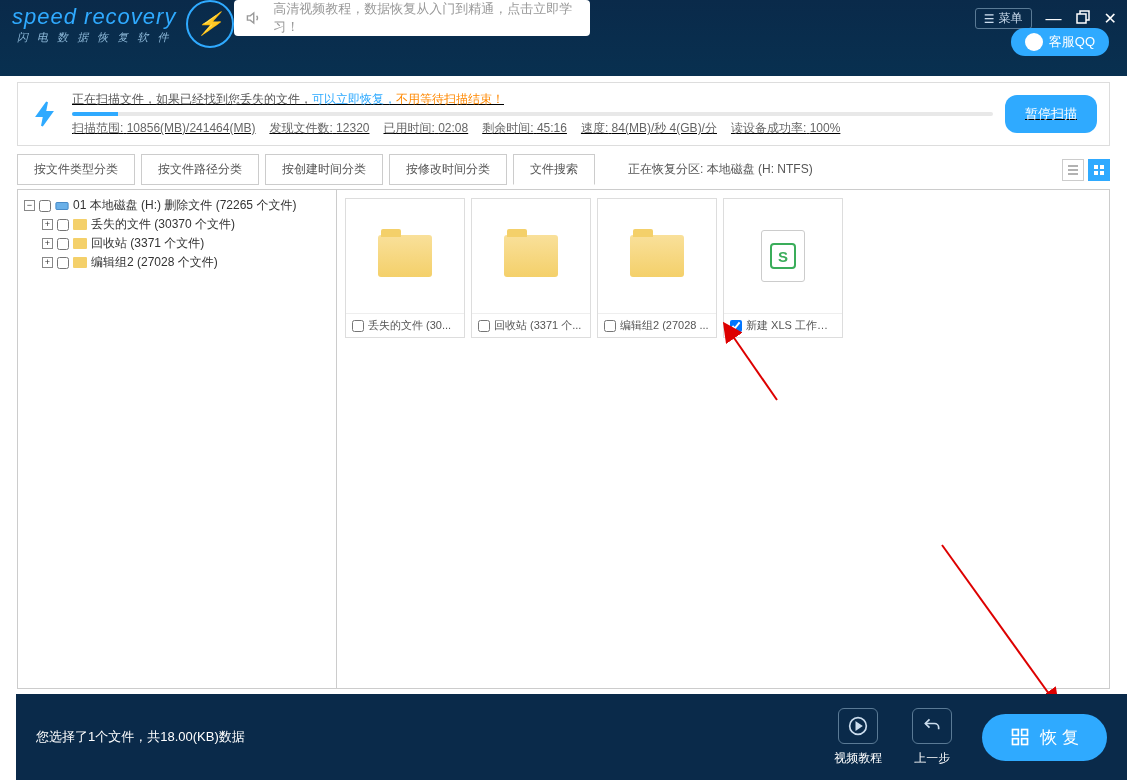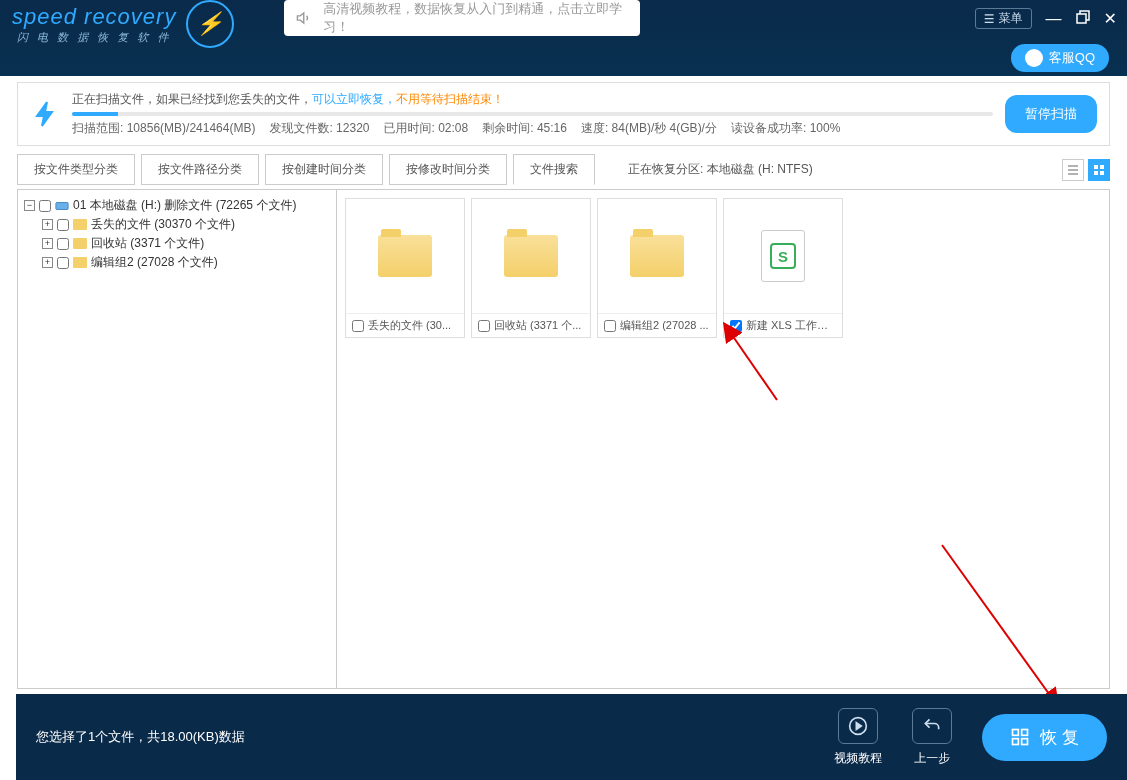--- a/index.html
+++ b/index.html
@@ -7,32 +7,32 @@
     
     
     .header { height: 76px; background: linear-gradient(180deg, #0a2a4a 0%, #083050 100%); display: flex; align-items: flex-start; padding: 0 12px; position: relative; }
     .logo { display: flex; align-items: center; color: #2faaff; font-style: italic; }
     .logo-text { display: flex; flex-direction: column; }
     .logo-main { font-size: 22px; font-weight: normal; letter-spacing: 1px; }
     .logo-sub { font-size: 11px; color: #8db8d8; letter-spacing: 3px; text-align: center; }
     .logo-badge { width: 48px; height: 48px; border: 2px solid #2faaff; border-radius: 50%; display: flex; align-items: center; justify-content: center; margin-left: 10px; }
     .logo-bolt { color: #2faaff; font-size: 22px; }
     
-    .tutorial-bar { margin-left: 50px; height: 36px; width: 356px; background: #fff; border-radius: 4px; display: flex; align-items: center; padding: 7px 12px; color: #999; font-size: 13px; gap: 10px; }
+    .tutorial-bar { height: 36px; width: 356px; background: #fff; border-radius: 4px; display: flex; align-items: center; padding: 7px 12px; color: #999; font-size: 13px; gap: 10px; }
     .speaker-icon { width: 18px; height: 18px; }
     
     .window-controls { position: absolute; top: 8px; right: 10px; display: flex; align-items: center; gap: 14px; color: #fff; }
     .menu-btn { border: 1px solid #5a7a95; border-radius: 3px; padding: 1px 8px; font-size: 12px; color: #cde; display: flex; align-items: center; gap: 4px; }
     .win-ctrl { cursor: pointer; font-size: 16px; }
     
-    .support-btn { position: absolute; right: 18px; top: 44px; background: #2faaff; color: #fff; border-radius: 16px; padding: 5px 14px; font-size: 13px; display: flex; align-items: center; gap: 6px; }
+    .support-btn { position: absolute; right: 18px; top: 28px; background: #2faaff; color: #fff; border-radius: 16px; padding: 5px 14px; font-size: 13px; display: flex; align-items: center; gap: 6px; }
     .support-avatar { width: 18px; height: 18px; background: #fff; border-radius: 50%; }
     
     
-    .scan-bar { margin: 6px 17px 0; border: 1px solid #ddd; padding: 8px 12px; display: flex; align-items: center; gap: 12px; }
+    .scan-bar { margin: 6px 17px 0; border: 1px solid #ddd; padding: 8px 12px; display: flex; align-items: center; gap: 12px; text-decoration: underline; }
     .scan-icon { width: 30px; height: 30px; display: flex; align-items: center; justify-content: center; color: #2faaff; }
     .scan-info { flex: 1; }
     .scan-title { font-size: 12px; color: #555; }
     .scan-title .accent { color: #2faaff; }
     .scan-title .orange { color: #ff8800; }
     .progress-track { height: 4px; background: #e8e8e8; border-radius: 2px; margin: 4px 0; overflow: hidden; }
     .progress-fill { height: 100%; width: 5%; background: #2faaff; }
     .scan-stats { font-size: 12px; color: #666; display: flex; gap: 14px; }
     .scan-actions { display: flex; gap: 8px; }
     .btn-pause { background: #2faaff; color: #fff; border: none; padding: 10px 20px; border-radius: 12px; font-size: 13px; }

